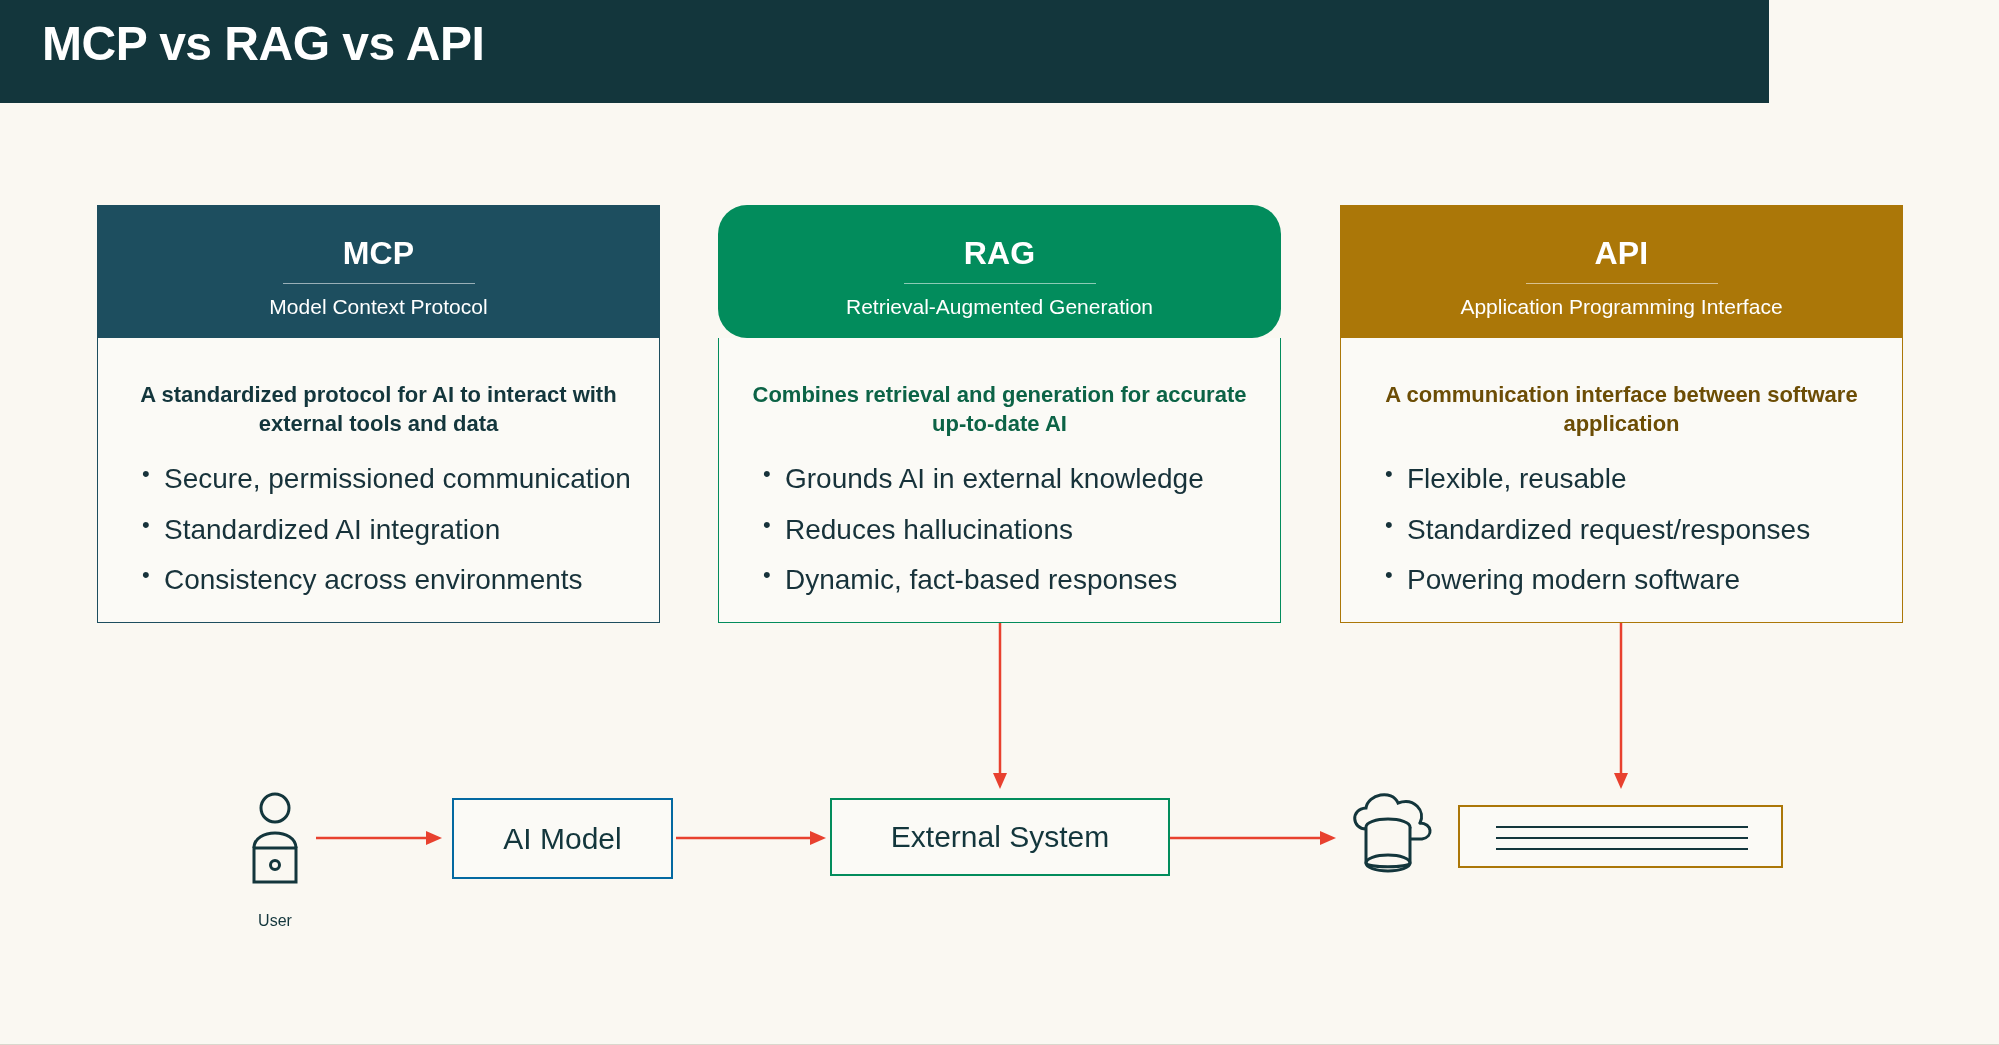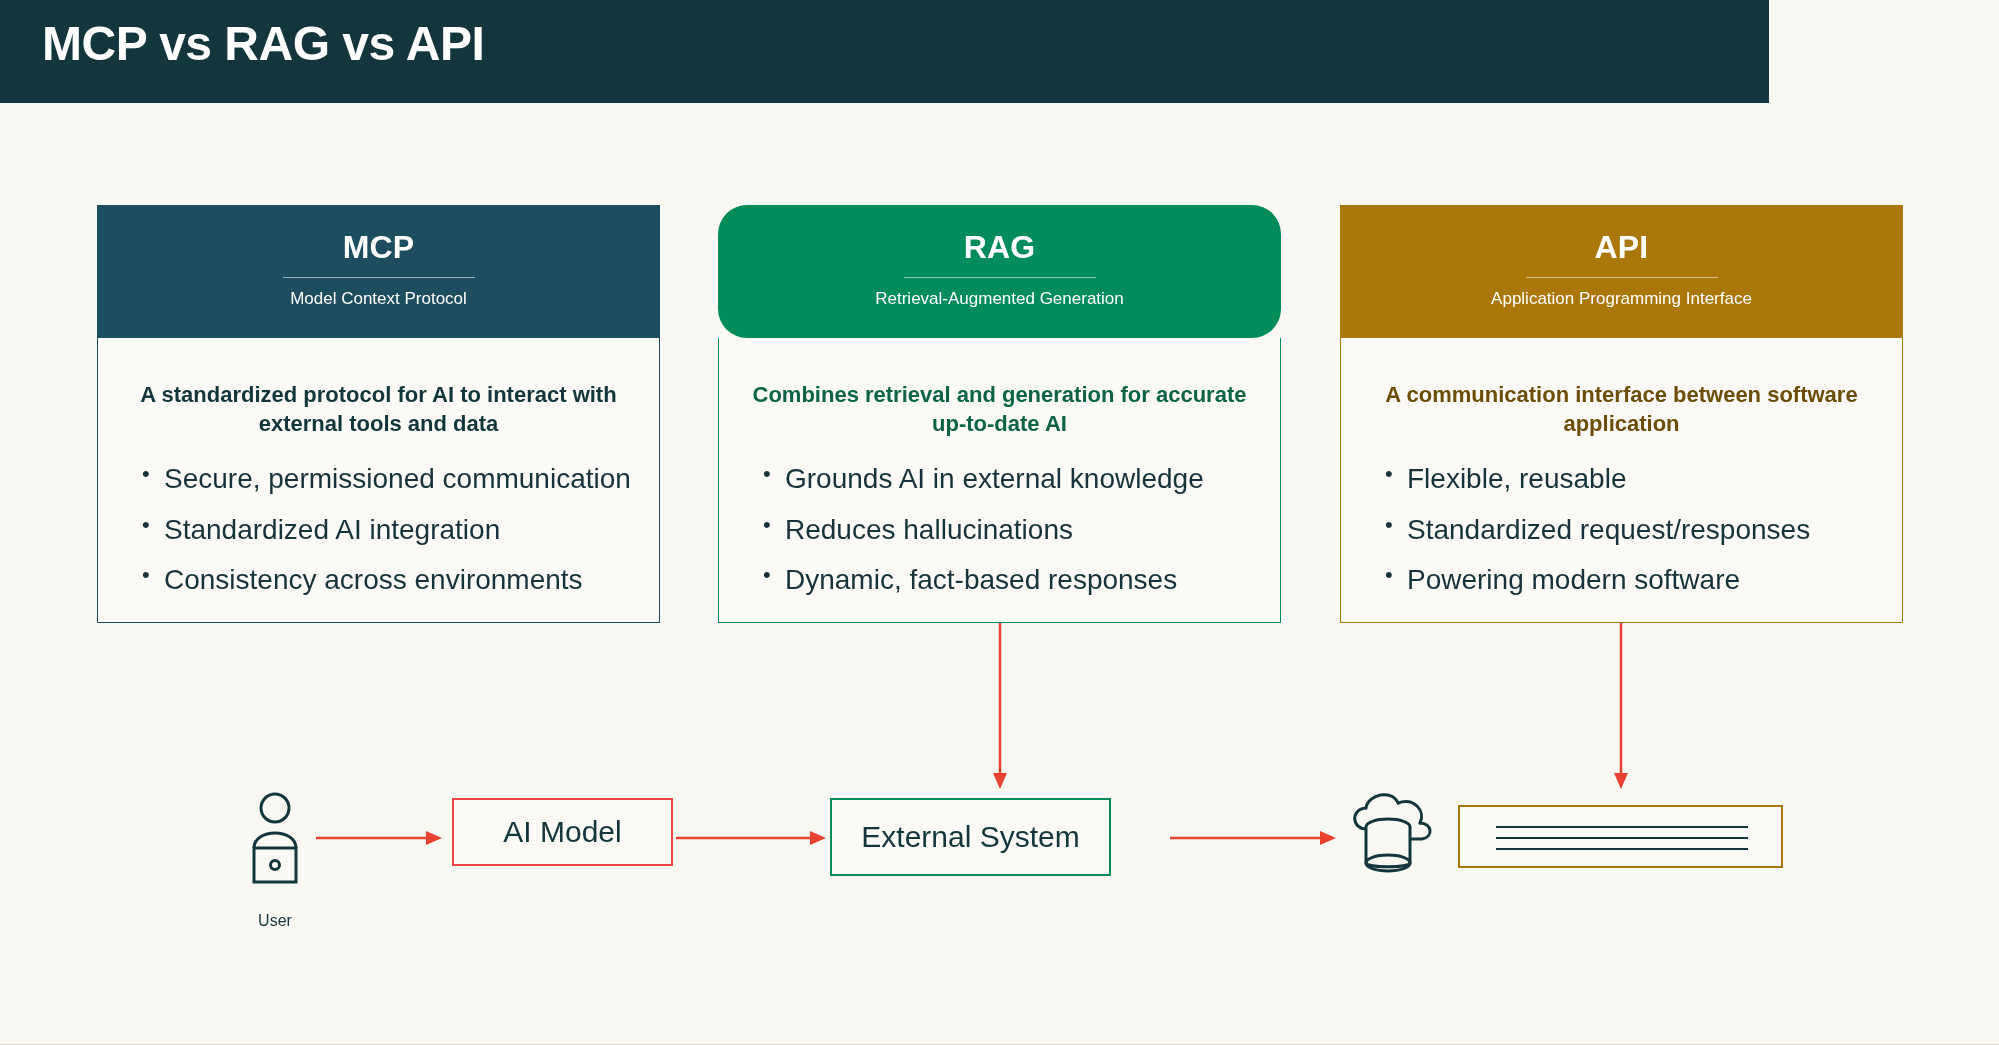--- a/index.html
+++ b/index.html
@@ -51,35 +51,35 @@
   #card-rag { left: 718px; }
   #card-api { left: 1340px; }
 
   .card-head {
     position: relative;
     height: 133px;
     box-sizing: border-box;
     text-align: center;
   }
   .card-head-title {
-    padding-top: 24px;
+    padding-top: 30px;
     font-size: 32px;
     font-weight: bold;
     color: #ffffff;
     letter-spacing: 0.2px;
   }
   .head-rule {
     width: 192px;
     height: 1px;
     margin: 11px auto 0 auto;
     background: rgba(255,255,255,0.55);
   }
   .card-head-sub {
     margin-top: 11px;
-    font-size: 17px;
+    font-size: 21px;
     color: #ffffff;
     font-weight: normal;
   }
   .card-body {
     position: relative;
     height: 285px;
     background: #fbfaf6;
     box-sizing: border-box;
     border-left: 1.5px solid;
     border-right: 1.5px solid;
@@ -135,27 +135,27 @@
     display: flex;
     align-items: center;
     justify-content: center;
     font-size: 30px;
     color: #13363c;
   }
   #flow-ai-model {
     left: 452px;
     top: 798px;
     width: 221px;
-    height: 68px;
-    border: 2px solid #ef4444;
+    height: 81px;
+    border: 2px solid #0369a1;
   }
   #flow-external-system {
     left: 830px;
     top: 798px;
-    width: 281px;
+    width: 340px;
     height: 78px;
     border: 2px solid #028c5c;
   }
   #flow-api-box {
     left: 1458px;
     top: 805px;
     width: 325px;
     height: 63px;
     border: 2px solid #ab7708;
   }

